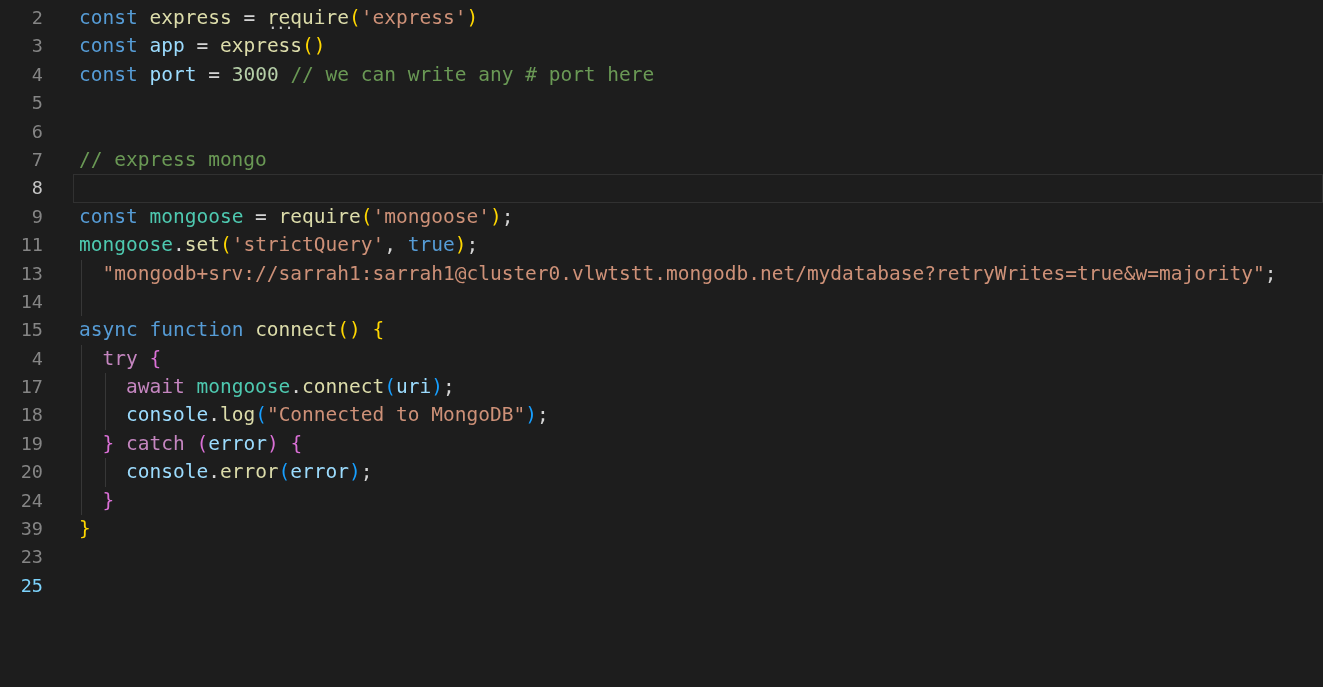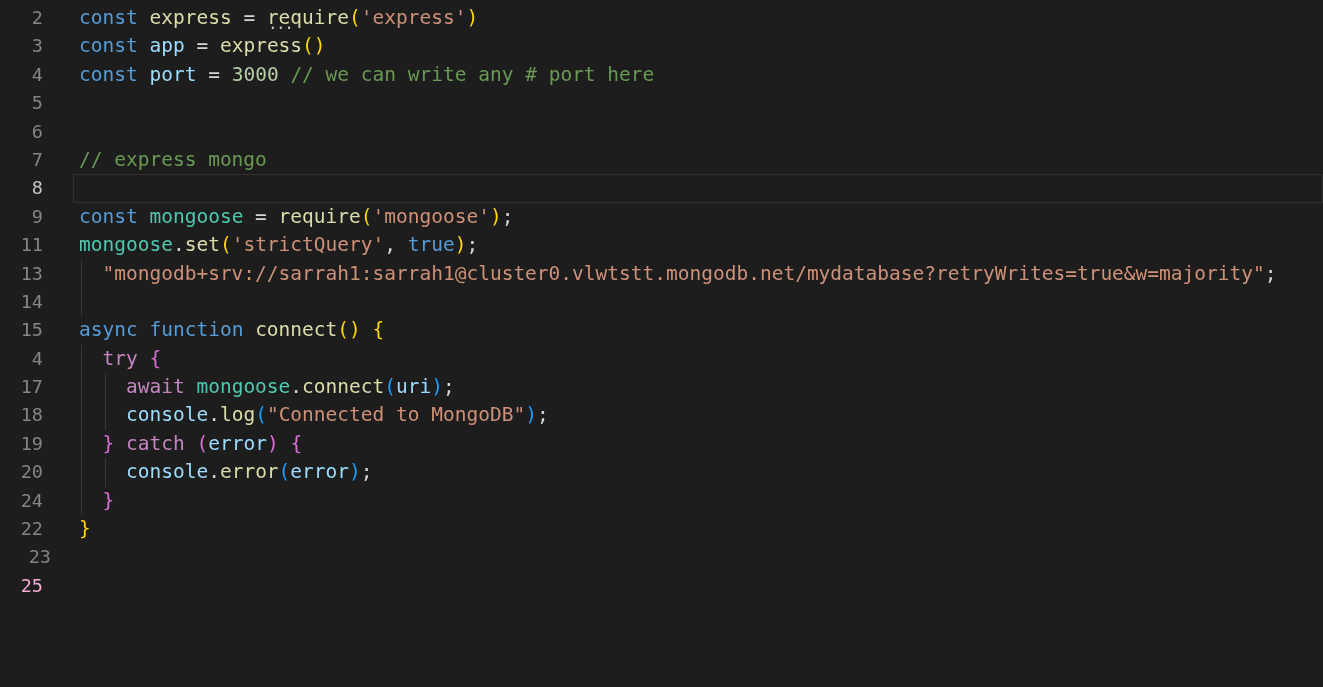--- a/index.html
+++ b/index.html
@@ -49,17 +49,17 @@
       <div class="line"><div class="ln" style="color: rgb(133, 133, 133);">11</div><div class="lc"><span style="color: rgb(78, 201, 176);">mongoose</span><span style="color: rgb(212, 212, 212);">.</span><span style="color: rgb(220, 220, 170);">set</span><span style="color: rgb(255, 215, 0);">(</span><span style="color: rgb(206, 145, 120);">'strictQuery'</span><span style="color: rgb(212, 212, 212);">, </span><span style="color: rgb(86, 156, 214);">true</span><span style="color: rgb(255, 215, 0);">)</span><span style="color: rgb(212, 212, 212);">;</span></div></div>
       <div class="line"><div class="guide" style="left: 81px; background: rgb(55, 55, 55);"></div><div class="ln" style="color: rgb(133, 133, 133);">13</div><div class="lc"><span style="color: rgb(212, 212, 212);">  </span><span style="color: rgb(206, 145, 120);">"mongodb+srv://sarrah1:sarrah1@cluster0.vlwtstt.mongodb.net/mydatabase?retryWrites=true&amp;w=majority"</span><span style="color: rgb(212, 212, 212);">;</span></div></div>
       <div class="line"><div class="guide" style="left: 81px; background: rgb(55, 55, 55);"></div><div class="ln" style="color: rgb(133, 133, 133);">14</div><div class="lc"></div></div>
       <div class="line"><div class="ln" style="color: rgb(133, 133, 133);">15</div><div class="lc"><span style="color: rgb(86, 156, 214);">async</span><span style="color: rgb(212, 212, 212);"> </span><span style="color: rgb(86, 156, 214);">function</span><span style="color: rgb(212, 212, 212);"> </span><span style="color: rgb(220, 220, 170);">connect</span><span style="color: rgb(255, 215, 0);">()</span><span style="color: rgb(212, 212, 212);"> </span><span style="color: rgb(255, 215, 0);">{</span></div></div>
       <div class="line"><div class="guide" style="left: 81px; background: rgb(55, 55, 55);"></div><div class="ln" style="color: rgb(133, 133, 133);">4</div><div class="lc"><span style="color: rgb(212, 212, 212);">  </span><span style="color: rgb(197, 134, 192);">try</span><span style="color: rgb(212, 212, 212);"> </span><span style="color: rgb(218, 112, 214);">{</span></div></div>
       <div class="line"><div class="guide" style="left: 81px; background: rgb(55, 55, 55);"></div><div class="guide" style="left: 104.5px; background: rgb(55, 55, 55);"></div><div class="ln" style="color: rgb(133, 133, 133);">17</div><div class="lc"><span style="color: rgb(212, 212, 212);">    </span><span style="color: rgb(197, 134, 192);">await</span><span style="color: rgb(212, 212, 212);"> </span><span style="color: rgb(78, 201, 176);">mongoose</span><span style="color: rgb(212, 212, 212);">.</span><span style="color: rgb(220, 220, 170);">connect</span><span style="color: rgb(23, 159, 255);">(</span><span style="color: rgb(156, 220, 254);">uri</span><span style="color: rgb(23, 159, 255);">)</span><span style="color: rgb(212, 212, 212);">;</span></div></div>
       <div class="line"><div class="guide" style="left: 81px; background: rgb(55, 55, 55);"></div><div class="guide" style="left: 104.5px; background: rgb(55, 55, 55);"></div><div class="ln" style="color: rgb(133, 133, 133);">18</div><div class="lc"><span style="color: rgb(212, 212, 212);">    </span><span style="color: rgb(156, 220, 254);">console</span><span style="color: rgb(212, 212, 212);">.</span><span style="color: rgb(220, 220, 170);">log</span><span style="color: rgb(23, 159, 255);">(</span><span style="color: rgb(206, 145, 120);">"Connected to MongoDB"</span><span style="color: rgb(23, 159, 255);">)</span><span style="color: rgb(212, 212, 212);">;</span></div></div>
       <div class="line"><div class="guide" style="left: 81px; background: rgb(55, 55, 55);"></div><div class="ln" style="color: rgb(133, 133, 133);">19</div><div class="lc"><span style="color: rgb(212, 212, 212);">  </span><span style="color: rgb(218, 112, 214);">}</span><span style="color: rgb(212, 212, 212);"> </span><span style="color: rgb(197, 134, 192);">catch</span><span style="color: rgb(212, 212, 212);"> </span><span style="color: rgb(218, 112, 214);">(</span><span style="color: rgb(156, 220, 254);">error</span><span style="color: rgb(218, 112, 214);">)</span><span style="color: rgb(212, 212, 212);"> </span><span style="color: rgb(218, 112, 214);">{</span></div></div>
       <div class="line"><div class="guide" style="left: 81px; background: rgb(55, 55, 55);"></div><div class="guide" style="left: 104.5px; background: rgb(55, 55, 55);"></div><div class="ln" style="color: rgb(133, 133, 133);">20</div><div class="lc"><span style="color: rgb(212, 212, 212);">    </span><span style="color: rgb(156, 220, 254);">console</span><span style="color: rgb(212, 212, 212);">.</span><span style="color: rgb(220, 220, 170);">error</span><span style="color: rgb(23, 159, 255);">(</span><span style="color: rgb(156, 220, 254);">error</span><span style="color: rgb(23, 159, 255);">)</span><span style="color: rgb(212, 212, 212);">;</span></div></div>
       <div class="line"><div class="guide" style="left: 81px; background: rgb(55, 55, 55);"></div><div class="ln" style="color: rgb(133, 133, 133);">24</div><div class="lc"><span style="color: rgb(212, 212, 212);">  </span><span style="color: rgb(218, 112, 214);">}</span></div></div>
-      <div class="line"><div class="ln" style="color: rgb(133, 133, 133);">22</div><div class="lc"><span style="color: rgb(255, 215, 0);">}</span></div></div>
-      <div class="line"><div class="ln" style="color: rgb(133, 133, 133); margin-left: 8px;">23</div><div class="lc"></div></div>
-      <div class="line"><div class="ln" style="color: #f9a8d4; text-align: right;">25</div><div class="lc"></div></div>
+      <div class="line"><div class="ln" style="color: rgb(133, 133, 133);">39</div><div class="lc"><span style="color: rgb(255, 215, 0);">}</span></div></div>
+      <div class="line"><div class="ln" style="color: rgb(133, 133, 133);">23</div><div class="lc"></div></div>
+      <div class="line"><div class="ln" style="color: #7dd3fc; text-align: right;">25</div><div class="lc"></div></div>
     </div>
 </div>
 
 </body></html>

